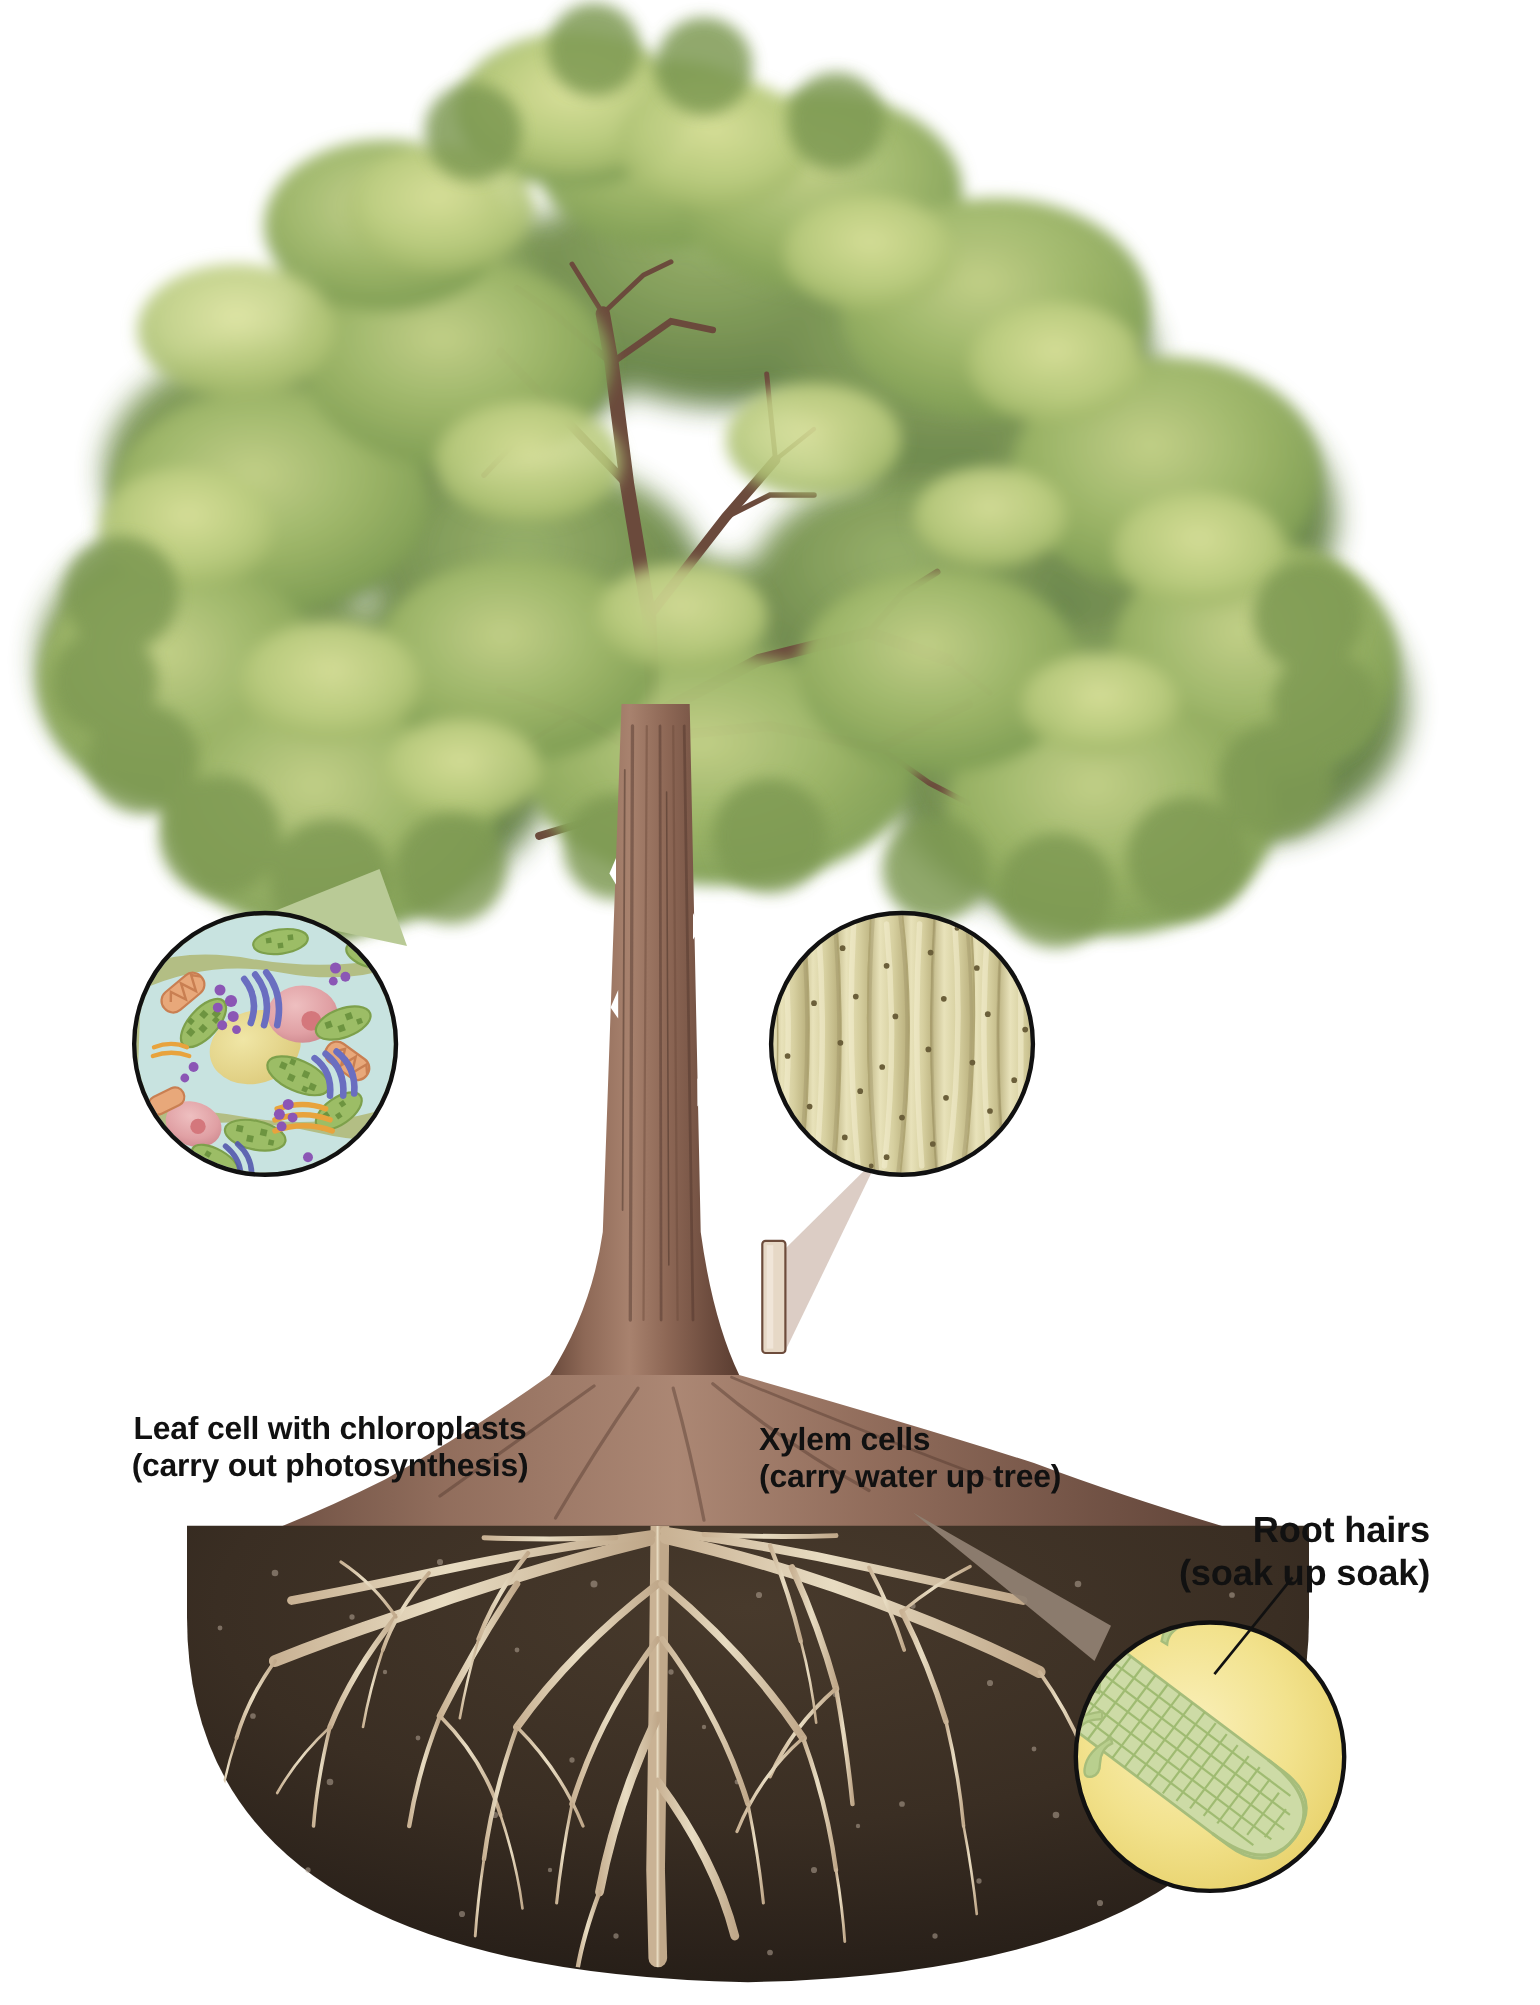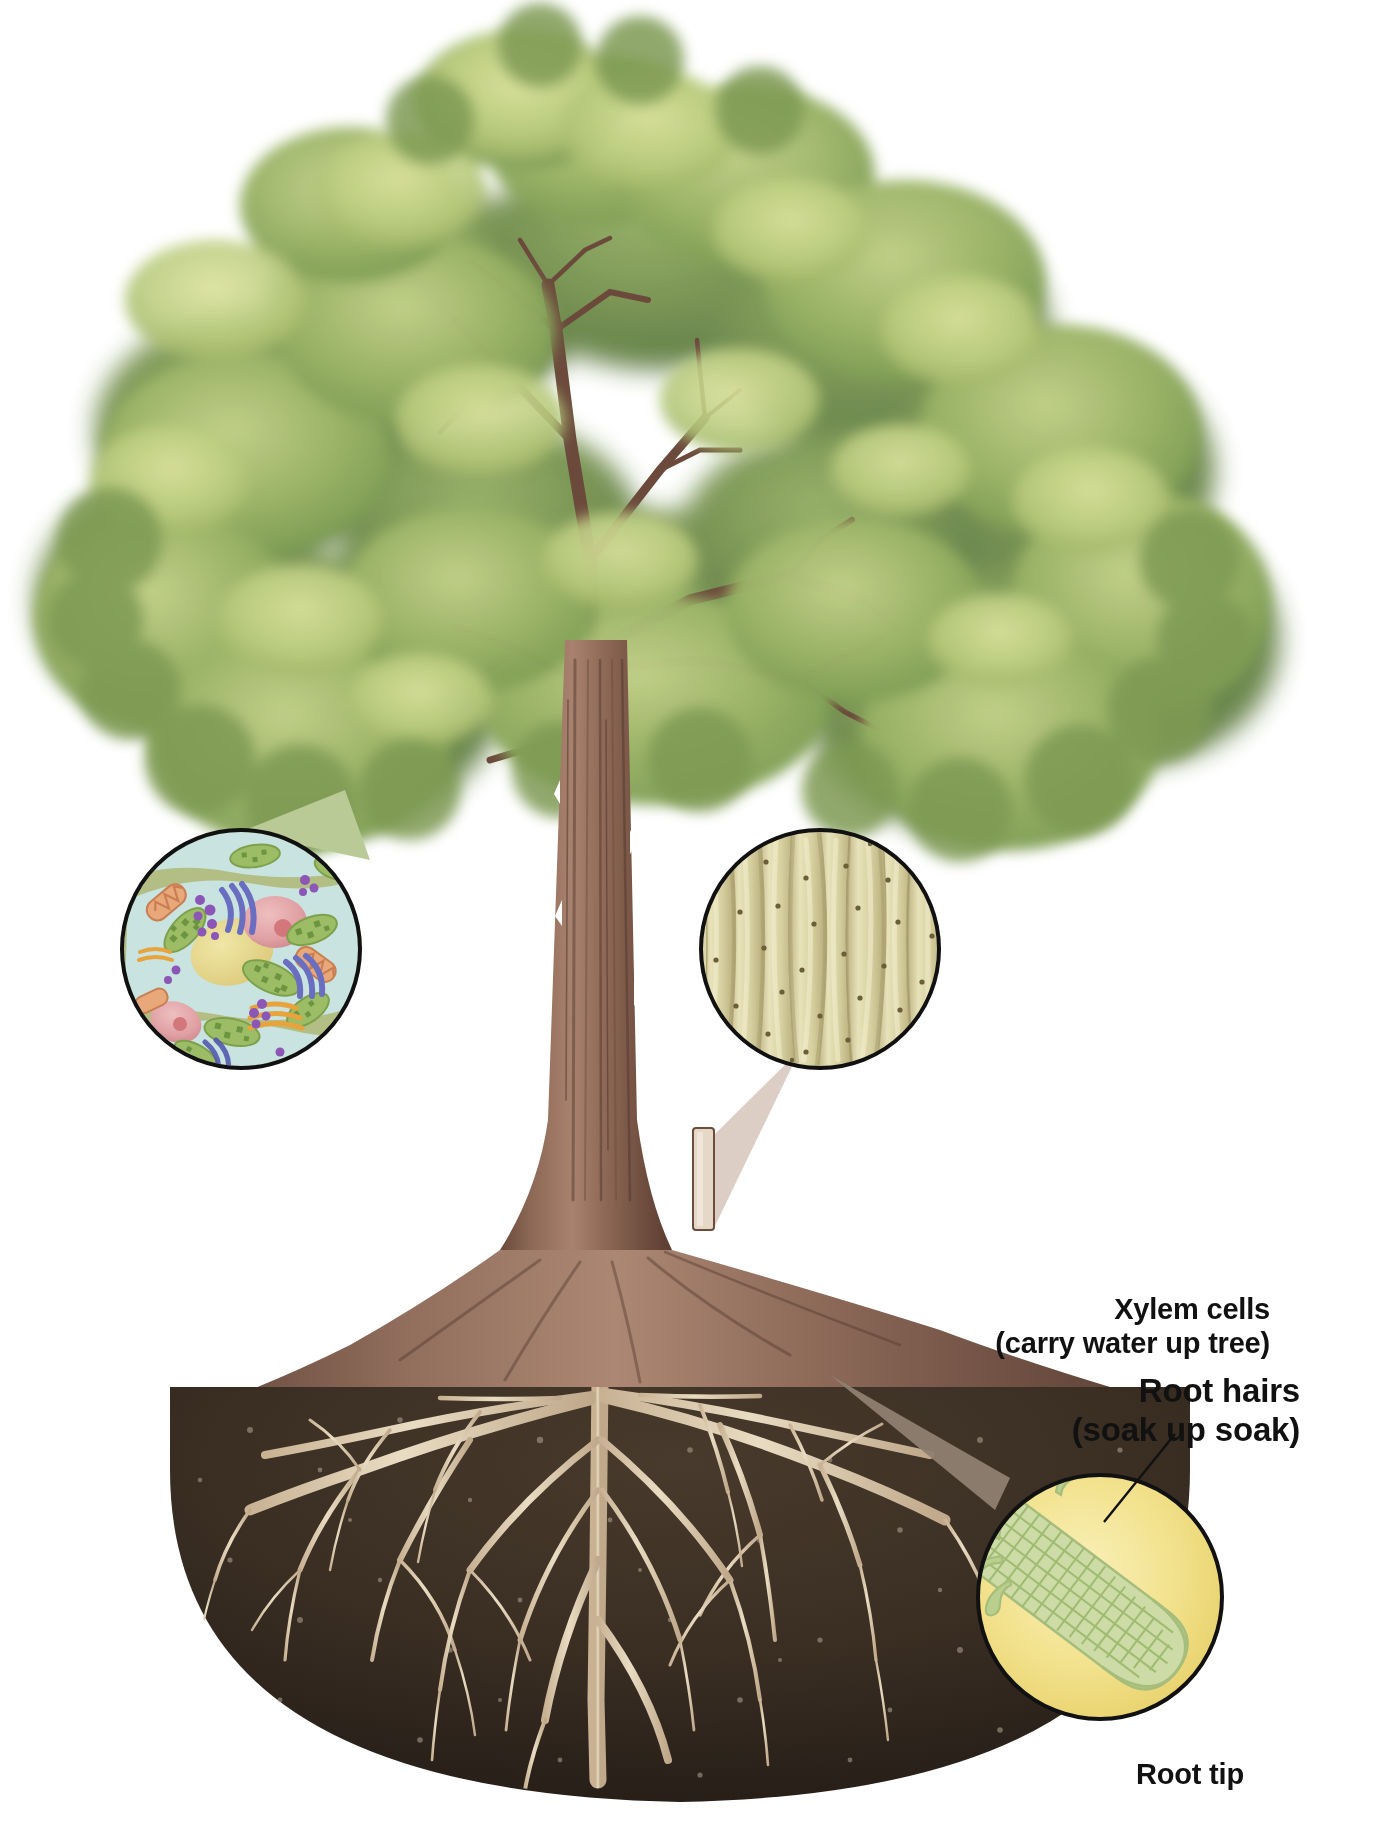--- a/index.html
+++ b/index.html
@@ -4,21 +4,21 @@
 <style>
   html,body{margin:0;padding:0;background:#fff;}
   body{width:1400px;height:1823px;position:relative;overflow:hidden;
        font-family:"Liberation Sans","DejaVu Sans",sans-serif;}
   .stage{position:absolute;inset:0;}
   svg.scene{position:absolute;left:0;top:0;width:1400px;height:1823px;display:block;}
 
   .callout-label{position:absolute;font-weight:bold;color:#111;
       line-height:1.18;letter-spacing:-0.2px;}
   #leaf-label{left:30px;top:1282px;width:540px;text-align:center;font-size:29px;}
-  #xylem-label{left:690px;top:1292px;width:580px;text-align:right;font-size:29px;}
+  #xylem-label{left:690px;top:1292px;width:580px;text-align:left;font-size:29px;}
   #roothairs-label{left:900px;top:1372px;width:400px;text-align:right;font-size:33px;}
   #roottip-label{left:1040px;top:1757px;width:300px;text-align:center;font-size:29px;}
   .callout-label .l2{display:block;}
 </style>
 </head>
 <body>
 
 <div class="stage">
 
 <svg class="scene" viewBox="0 0 1400 1823" xmlns="http://www.w3.org/2000/svg">
@@ -629,28 +629,29 @@
         <path d="M1002,1556 q-30,4 -40,20 q-5,9 4,10 q8,1 12,-9 q6,-15 24,-14 z"></path>
         <path d="M1010,1580 q-22,12 -24,28 q-1,9 7,7 q7,-2 7,-12 q1,-14 11,-18 z"></path>
       </g>
     </g>
     <circle cx="1100" cy="1597" r="122" fill="none" stroke="#111" stroke-width="4"></circle>
   </g>
 
   <line x1="1175" y1="1434" x2="1104" y2="1522" stroke="#111" stroke-width="2.4"></line>
 </svg>
 
+<div class="callout-label" id="leaf-label">
+  <span>Leaf cell with chloroplasts</span>
+  <span class="l2">(carry out photosynthesis)</span>
+</div>
 
 <div class="callout-label" id="xylem-label">
   <span>Xylem cells</span>
   <span class="l2">(carry water up tree)</span>
 </div>
 
 <div class="callout-label" id="roothairs-label">
   <span>Root hairs</span>
   <span class="l2">(soak up soak)</span>
 </div>
 
-<div class="callout-label" id="roottip-label">
-  <span>Root tip</span>
+
 </div>
 
-</div>
-
 </body></html>

